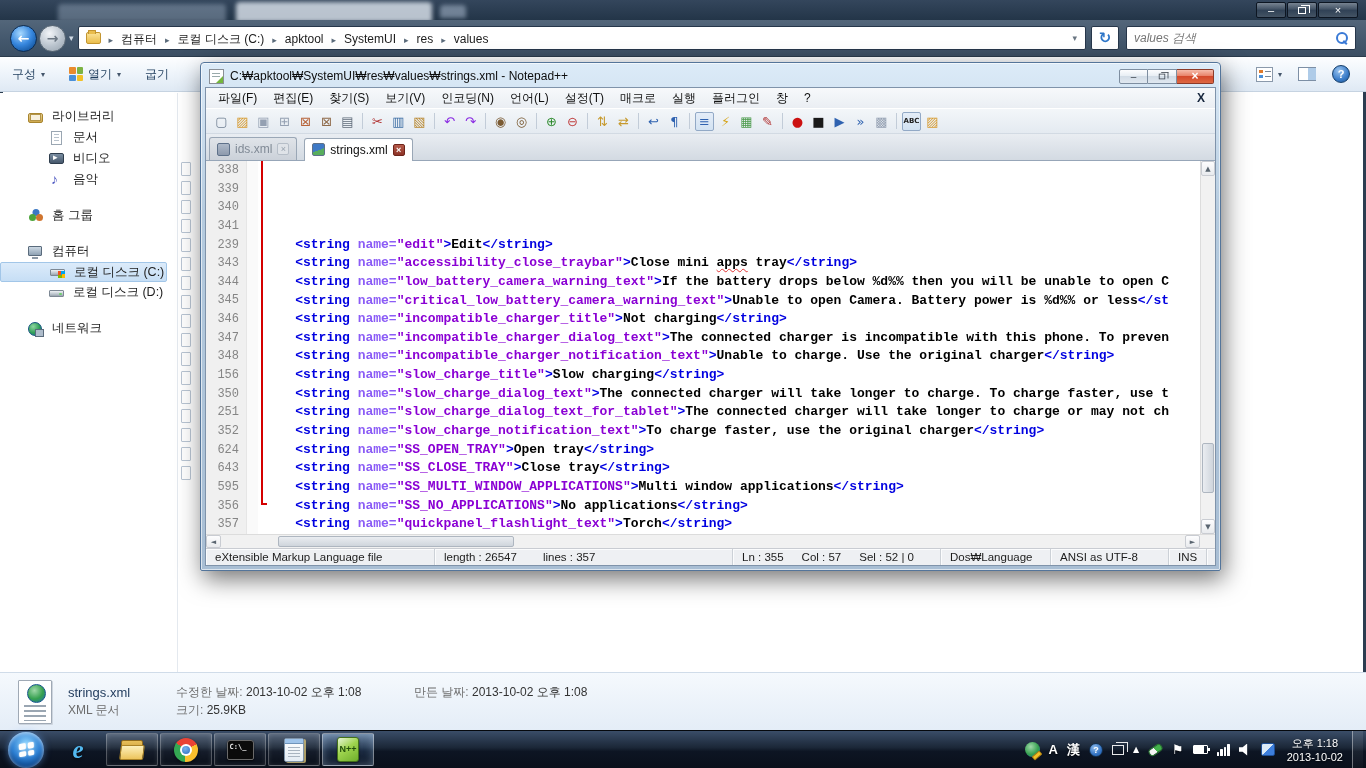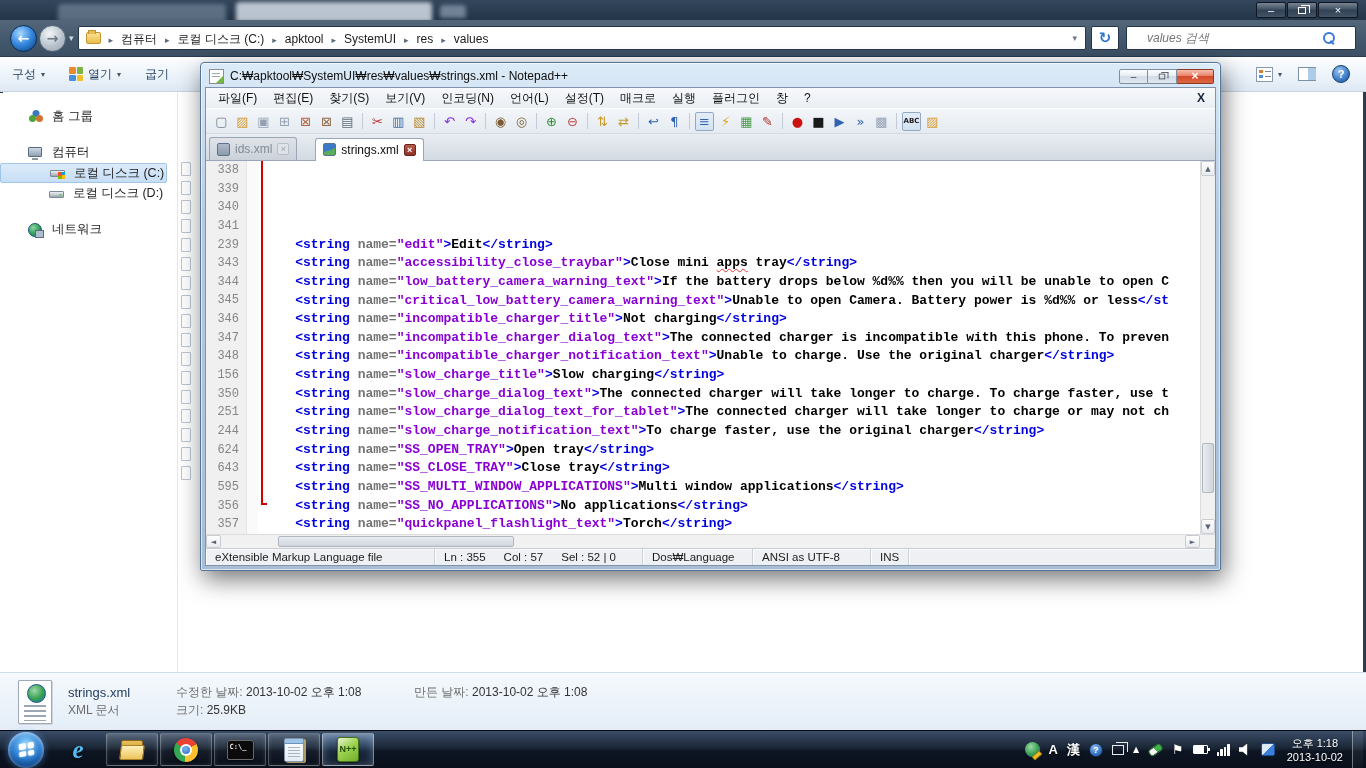--- a/index.html
+++ b/index.html
@@ -26,21 +26,21 @@
   .orb.back{background:radial-gradient(circle at 38% 30%,#a6d8ff,#3787de 48%,#175aa5 80%,#0d3e77);border:1px solid #0c2c52;color:#fff}
   .orb.fwd{background:radial-gradient(circle at 38% 30%,#f2f5f8,#b9c3cd 55%,#95a1ac);border:1px solid #5c6a77;color:#6a7682;margin-left:2px}
   .nav-chev{color:#cfd9e4;font-size:9px;margin:0 4px 0 3px}
   .crumb-box{flex:1;height:24px;background:#fff;border:1px solid #26364a;border-radius:2px;display:flex;align-items:center;padding:0 5px;margin-right:5px;overflow:hidden;white-space:nowrap}
   .crumb-folder{width:15px;height:12px;background:linear-gradient(#fbe296,#e9bd4d);border:1px solid #c39530;border-radius:2px;position:relative;flex:none;margin:0 2px}
   .crumb-folder::before{content:"";position:absolute;top:-3px;left:1px;width:6px;height:3px;background:#e9bd4d;border:1px solid #c39530;border-bottom:none;border-radius:1px 1px 0 0}
   .crumb-sep{color:#5a6a7a;font-size:9px;padding:0 6px}
   .crumb{font-size:12px;color:#1c1c1c;padding:1px 2px}
   .crumb-dd{margin-left:auto;color:#6a7682;font-size:9px;padding:0 3px}
   .refresh-btn{width:28px;height:24px;background:#fff;border:1px solid #26364a;border-radius:2px;color:#2e76c8;display:flex;align-items:center;justify-content:center;font-size:15px;font-weight:bold;flex:none;margin-right:7px}
-  .search-box{width:230px;height:24px;background:#fff;border:1px solid #26364a;border-radius:2px;display:flex;align-items:center;padding:0 20px;flex:none}
+  .search-box{width:230px;height:24px;background:#fff;border:1px solid #26364a;border-radius:2px;display:flex;align-items:center;padding:0 7px;flex:none}
   .search-box input{border:none;outline:none;flex:1;font-size:12px;font-style:italic;color:#888;font-family:inherit;background:transparent}
   .lens{width:12px;height:12px;position:relative;flex:none}
   .lens::before{content:"";position:absolute;top:0;left:0;width:8px;height:8px;border:2px solid #3a7ad6;border-radius:50%}
   .lens::after{content:"";position:absolute;left:8px;top:8px;width:5px;height:2px;background:#3a7ad6;transform:rotate(45deg);transform-origin:0 0}
 
   .cmd-bar{position:absolute;top:57px;left:0;right:0;height:35px;background:linear-gradient(#fdfeff,#eff5fb 45%,#dfe9f4);border-bottom:1px solid #c6d3e1;display:flex;align-items:center;padding:0 12px;font-size:12px;color:#1e3c5c}
   .cmd-item{display:flex;align-items:center;gap:5px;margin-right:24px}
   .caret{font-size:8px;color:#44566b}
   .open-ic{width:14px;height:14px;display:grid;grid-template:1fr 1fr/1fr 1fr;gap:1px}
   .open-ic i{border-radius:1px}
@@ -108,39 +108,39 @@
   .ncap .rsq{transform:scale(.8)}
   .npp-client{background:#eceff3;border:1px solid #7f93aa;height:calc(100% - 24px);display:flex;flex-direction:column;overflow:hidden}
   .npp-menu{height:20px;display:flex;align-items:center;padding:0 4px;background:linear-gradient(#f7f9fb,#eaeef3);font-size:12px;color:#111;position:relative;flex:none}
   .mitem{padding:1px 8px}
   .menu-x{position:absolute;right:10px;font-weight:bold;color:#16253c;font-size:12px}
   .npp-tools{height:26px;display:flex;align-items:center;padding:0 5px;background:linear-gradient(#f3f6f9,#e4eaf1);border-top:1px solid #fff;border-bottom:1px solid #d2dae3;flex:none}
   .tbi{width:19px;height:19px;display:flex;align-items:center;justify-content:center;font-size:13px;font-family:"DejaVu Sans",sans-serif;border:1px solid transparent;margin:0 1px}
   .tbi.pressed{border-color:#92a9c6;background:linear-gradient(#e4edf8,#d2e2f2);border-radius:2px}
   .tbi.txtg{font-size:7px;font-weight:bold;letter-spacing:0}
   .tsep{width:1px;height:16px;background:#c2ccd8;margin:0 4px}
-  .npp-tabs{height:27px;background:linear-gradient(#e9edf2,#d3dae2);display:flex;align-items:flex-end;padding:3px 3px 0;gap:18px;border-bottom:1px solid #97a6b8;flex:none}
+  .npp-tabs{height:27px;background:linear-gradient(#e9edf2,#d3dae2);display:flex;align-items:flex-end;padding:3px 3px 0;gap:7px;border-bottom:1px solid #97a6b8;flex:none}
   .tab{height:23px;display:flex;align-items:center;gap:5px;padding:0 7px;border:1px solid #9aa7b6;border-bottom:none;border-radius:3px 3px 0 0;font-size:12px;position:relative}
   .tab.inactive{background:linear-gradient(#e0e4e9,#cbd1d9);color:#808a96}
   .tab.active{background:#fff;color:#0d0d0d;margin-bottom:-1px;padding-bottom:1px;box-shadow:inset 0 2px 0 #fdfeff}
   .ticon{width:13px;height:13px;border-radius:2px;border:1px solid #5e718a;flex:none}
   .tab.inactive .ticon{background:linear-gradient(#aeb9c9,#8d9aad)}
   .tab.active .ticon{background:linear-gradient(160deg,#3e79c6 55%,#58ae5d 55%)}
   .tx{width:12px;height:12px;display:flex;align-items:center;justify-content:center;font-size:9px;border-radius:2px;flex:none}
   .tab.inactive .tx{color:#98a2ae;border:1px solid #b6bec8;background:#dfe3e8}
   .tab.active .tx{color:#fff;background:linear-gradient(#b55a4a,#8c3226);border:1px solid #6e241a;font-weight:bold}
 
   .npp-editor{height:373px;display:flex;background:#fff;position:relative;overflow:hidden;flex:none}
   .gutter{width:40px;background:#f0f0f0;color:#858585;font:12px/18.65px "Liberation Mono","DejaVu Sans Mono",monospace;text-align:right;padding-right:7px;flex:none}
   .gnum{height:18.65px}
   .gmargin{width:12px;background:#fafafa;border-left:1px solid #e6e6e6;flex:none}
   .codearea{flex:1;position:relative;font:bold 13px/18.65px "Liberation Mono","DejaVu Sans Mono",monospace;white-space:pre;overflow:hidden;color:#000}
   .crow{height:18.65px;padding-left:6px}
   .sel{background:#bfbfbf}
-  .tg{color:#0000e0}.ta{color:#737373}.tv{color:#8a00d4}
+  .tg{color:#0000e0}.ta{color:#8b5cf6}.tv{color:#8a00d4}
   .msp{text-decoration:underline wavy #e03434 1px;text-underline-offset:2px}
   .fold{position:absolute;left:3px;top:0;width:2px;height:344px;background:#d40000;z-index:2}
   .foldc{position:absolute;left:3px;top:342px;width:6px;height:2px;background:#d40000;z-index:2}
   .vscroll{width:15px;background:#f1f1f1;border-left:1px solid #dcdcdc;position:relative;flex:none}
   .sarr{height:15px;display:flex;align-items:center;justify-content:center;font-size:7px;color:#5a6570;background:linear-gradient(#fdfdfe,#e9ebee);border:1px solid #c9ccd2;border-radius:2px}
   .sarr.dn{position:absolute;bottom:0;left:0;right:0}
   .vthumb{position:absolute;left:1px;right:1px;top:282px;height:50px;background:linear-gradient(90deg,#eaedf1,#cfd5dc);border:1px solid #aeb6c0;border-radius:2px}
   .npp-hscroll{height:14px;background:#f1f1f1;border-top:1px solid #dcdcdc;position:relative;flex:none}
   .sarr.lt{position:absolute;left:0;top:0;bottom:0;width:15px;height:auto;font-size:7px}
   .sarr.rt{position:absolute;right:15px;top:0;bottom:0;width:15px;height:auto;font-size:7px}
@@ -255,20 +255,38 @@
         <span class="prev-ic">
             <i></i>
           </span>
         <span class="help-ic">?</span>
       </div>
     </div>
 
     <nav class="nav-pane" id="navpane">
         <div class="sgroup">
           <div class="srow">
+            <span class="ic ic-libraries"></span>
+            <span>라이브러리</span>
+          </div>
+          <div class="srow child">
+            <span class="ic ic-documents"></span>
+            <span>문서</span>
+          </div>
+          <div class="srow child">
+            <span class="ic ic-videos"></span>
+            <span>비디오</span>
+          </div>
+          <div class="srow child">
+            <span class="ic ic-music"></span>
+            <span>음악</span>
+          </div>
+        </div>
+        <div class="sgroup">
+          <div class="srow">
             <span class="ic ic-homegroup"></span>
             <span>홈 그룹</span>
           </div>
         </div>
         <div class="sgroup">
           <div class="srow">
             <span class="ic ic-computer"></span>
             <span>컴퓨터</span>
           </div>
           <div class="srow child sel">
@@ -413,21 +431,21 @@
             <div class="gnum">239</div>
             <div class="gnum">343</div>
             <div class="gnum">344</div>
             <div class="gnum">345</div>
             <div class="gnum">346</div>
             <div class="gnum">347</div>
             <div class="gnum">348</div>
             <div class="gnum">156</div>
             <div class="gnum">350</div>
             <div class="gnum">251</div>
-            <div class="gnum">244</div>
+            <div class="gnum">352</div>
             <div class="gnum">624</div>
             <div class="gnum">643</div>
             <div class="gnum">595</div>
             <div class="gnum">356</div>
             <div class="gnum">357</div>
           </div>
         <div class="gmargin"></div>
         <div class="codearea" id="codearea">
           <div class="fold"></div>
           <div class="foldc"></div>
@@ -439,20 +457,25 @@
         </div>
       </div>
       <div class="npp-hscroll">
         <div class="sarr lt sym">◄</div>
         <div class="hthumb"></div>
         <div class="sarr rt sym">►</div>
         <div class="scorner"></div>
       </div>
       <div class="npp-status">
         <span class="scell w1">eXtensible Markup Language file</span>
+        <span class="scell w2">
+            <span>length : 26547</span>
+            <span class="gap"></span>
+            <span>lines : 357</span>
+          </span>
         <span class="scell w3">
             <span>Ln : 355</span>
             <span class="gap" style="width:18px"></span>
             <span>Col : 57</span>
             <span class="gap" style="width:18px"></span>
             <span>Sel : 52 | 0</span>
           </span>
         <span class="scell w4">Dos₩Language</span>
         <span class="scell w5">ANSI as UTF-8</span>
         <span class="scell w6">INS</span>

